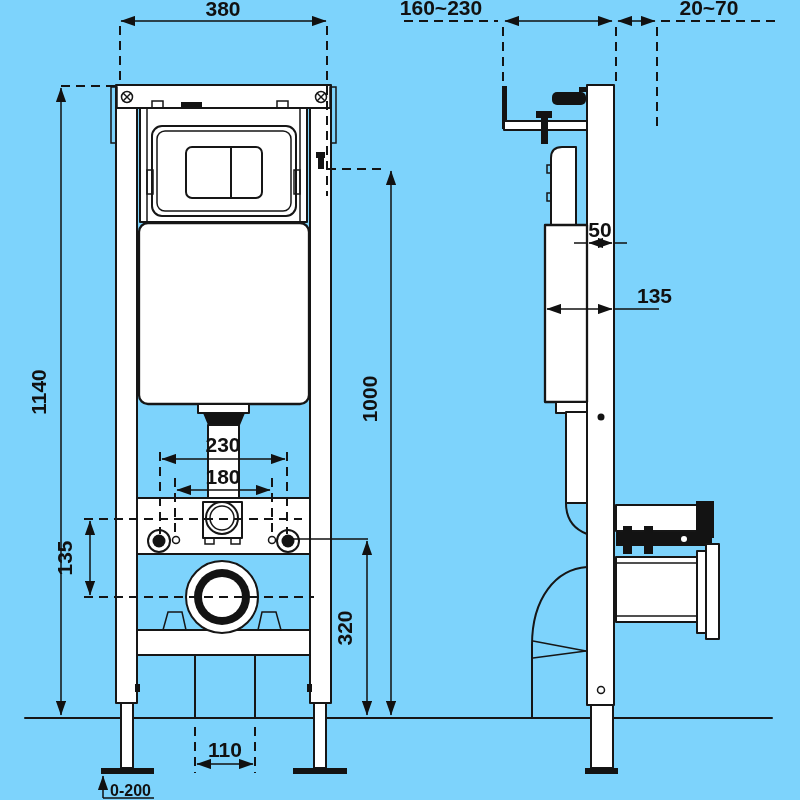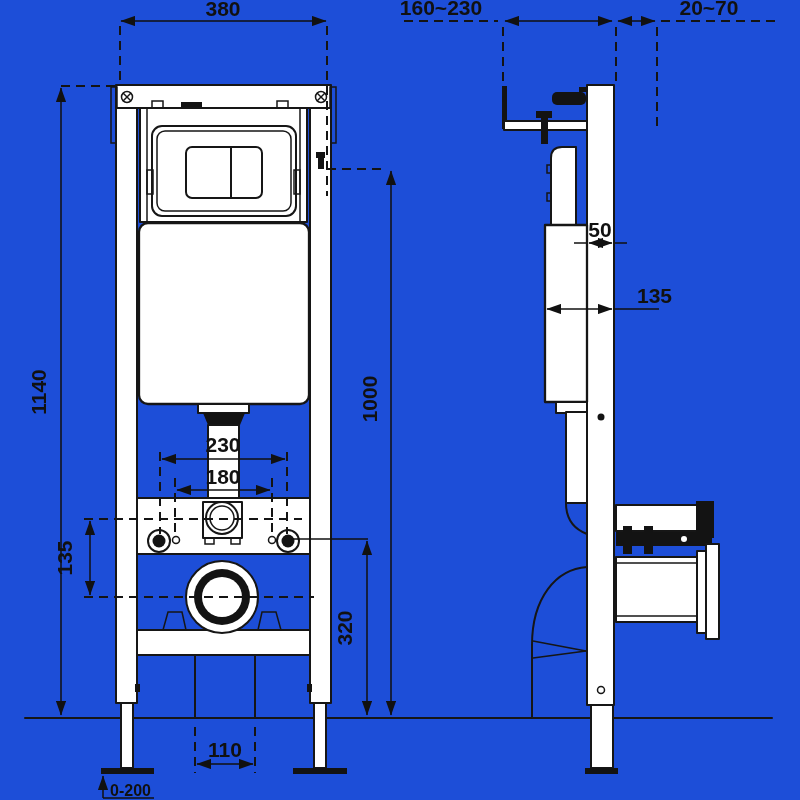--- a/index.html
+++ b/index.html
@@ -1,16 +1,16 @@
 <!DOCTYPE html>
 <html><head>
 <meta charset="utf-8">
 <style>
   html,body{margin:0;padding:0;background:#fff;}
-  .stage{position:relative;width:800px;height:800px;background:#1d4ed8;overflow:hidden;
+  .stage{position:relative;width:800px;height:800px;background:#7dd3fc;overflow:hidden;
          font-family:"Liberation Sans", sans-serif;}
   svg{display:block;}
   
   .s2  {stroke:#161616;stroke-width:2;fill:#ffffff;stroke-linejoin:round;}
   .s22 {stroke:#161616;stroke-width:2.3;fill:#ffffff;stroke-linejoin:round;}
   .s15 {stroke:#161616;stroke-width:1.5;fill:none;}
   .ln2 {stroke:#161616;stroke-width:2;fill:none;stroke-linecap:round;}
   .blk {fill:#131313;stroke:none;}
   .wht {fill:#ffffff;stroke:none;}
   

